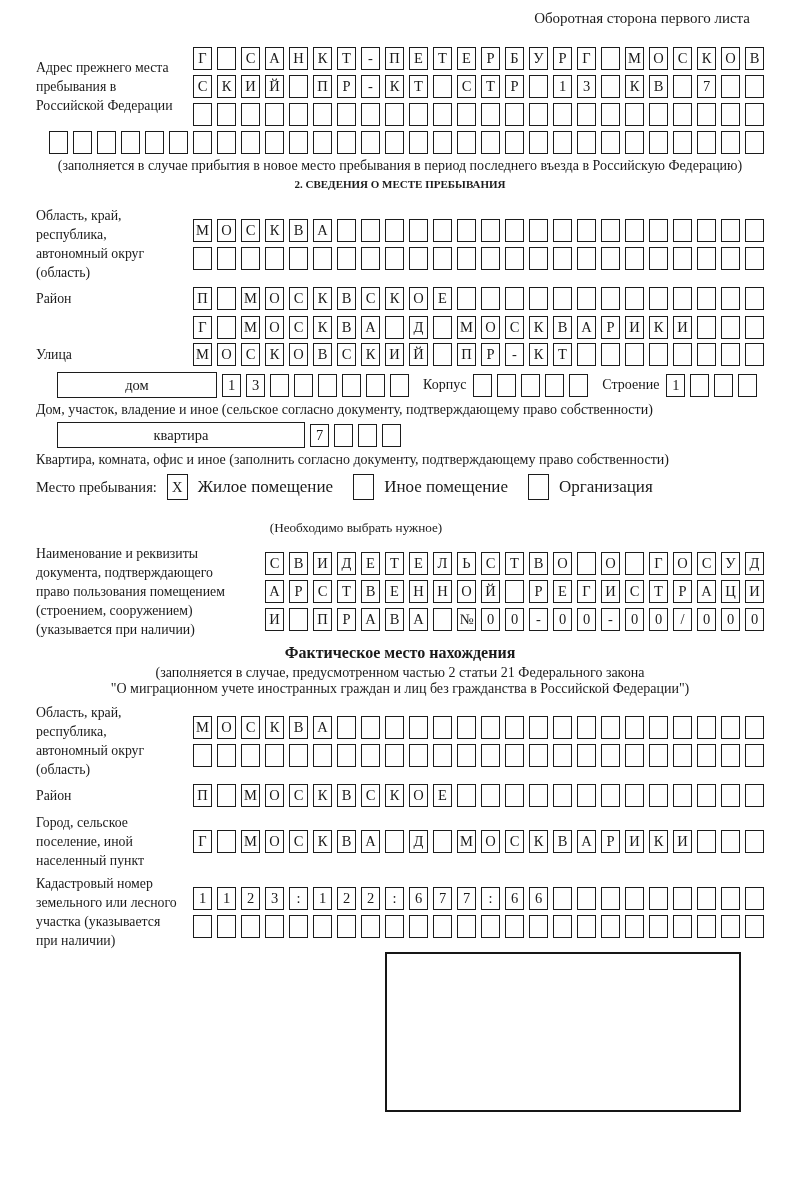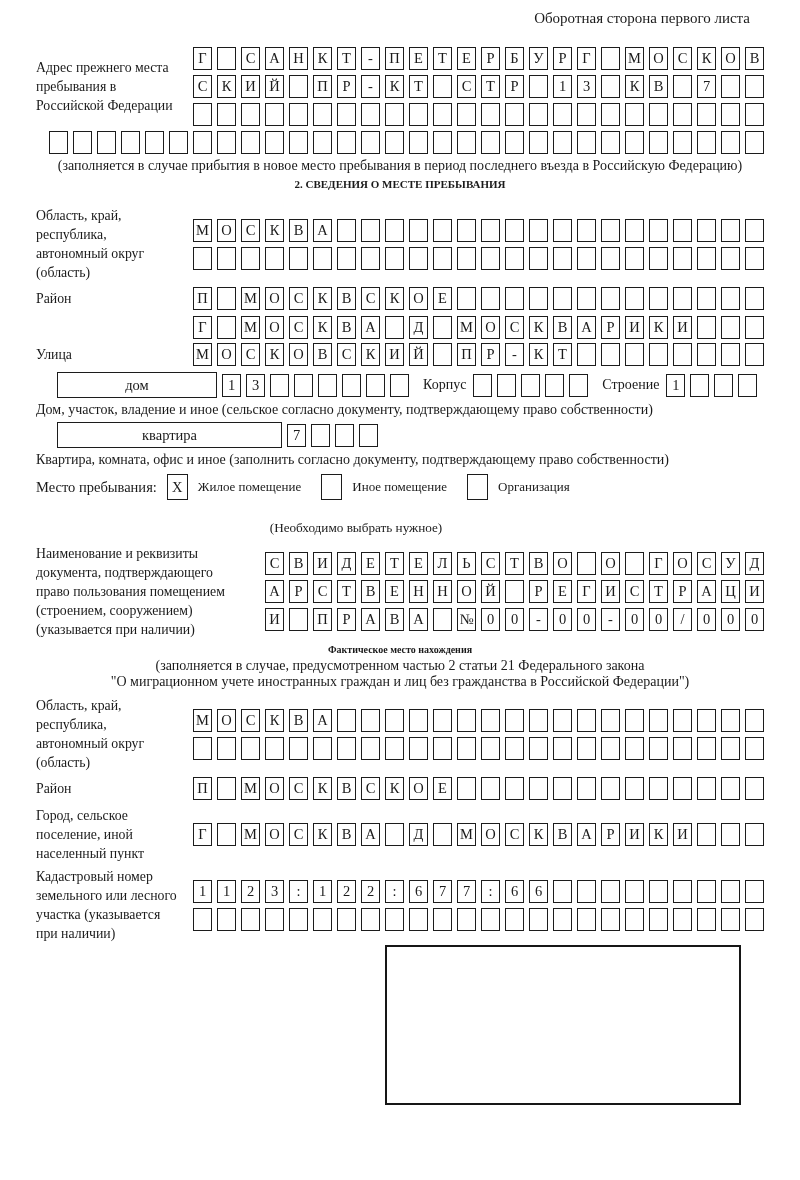--- a/index.html
+++ b/index.html
@@ -23,37 +23,37 @@
     font-size:14.5px; line-height:1;
   }
   .group { display:flex; align-items:center; margin-bottom:5px; }
   .group .label { flex:1 1 auto; padding-right:10px; font-size:13.8px; line-height:19px; }
   .group .rows { flex:0 0 auto; margin-left:auto; display:flex; flex-direction:column; gap:5px; }
   .fullrow { margin-bottom:4px; }
 
   .note { font-size:14px; }
   .note.center { text-align:center; }
   .section-title { text-align:center; font-weight:bold; font-size:11px; margin:2px 0 16px 0; }
-  .sub-title { text-align:center; font-weight:bold; font-size:10px; margin:4px 0 3px 0; }
+  .sub-title { text-align:center; font-weight:bold; font-size:16px; margin:4px 0 3px 0; }
 
   
   .inline-row { display:flex; align-items:center; margin-bottom:4px;padding-left:21px; }
   .widebox {
     height:26px; border:1.8px solid #1c1c1c;
     display:flex; align-items:center; justify-content:center;
     font-size:14.5px; flex:none;
   }
   .widebox.dom { width:160px; }
-  .widebox.kvartira { width:225px; }
+  .widebox.kvartira { width:248px; }
   .inline-label { font-size:14px; margin:0 2px 0 14px; }
   .inline-row .cellrow { justify-content:flex-start; }
 
   
   .stay-row { display:flex; align-items:center; margin-bottom:20px; }
-  .stay-row .opt-label { font-size:13px; margin:0 10px 0 10px; }
+  .stay-row .opt-label { font-size:17px; margin:0 10px 0 10px; }
   .checkbox {
     width:21px; height:26px; border:1.5px solid #1c1c1c; flex:none;
     display:flex; align-items:center; justify-content:center;
     font-size:14.5px; margin-left:10px;
   }
   .stay-note { font-size:13.2px; margin:0 0 8px 170px; width:300px; text-align:center; }
 
   
   .stamp-wrap { width:402px; margin-left:auto; margin-top:2px; }
   .stamp-box { width:356px; height:160px; border:2px solid #161616; margin:0 auto 6px auto; }

